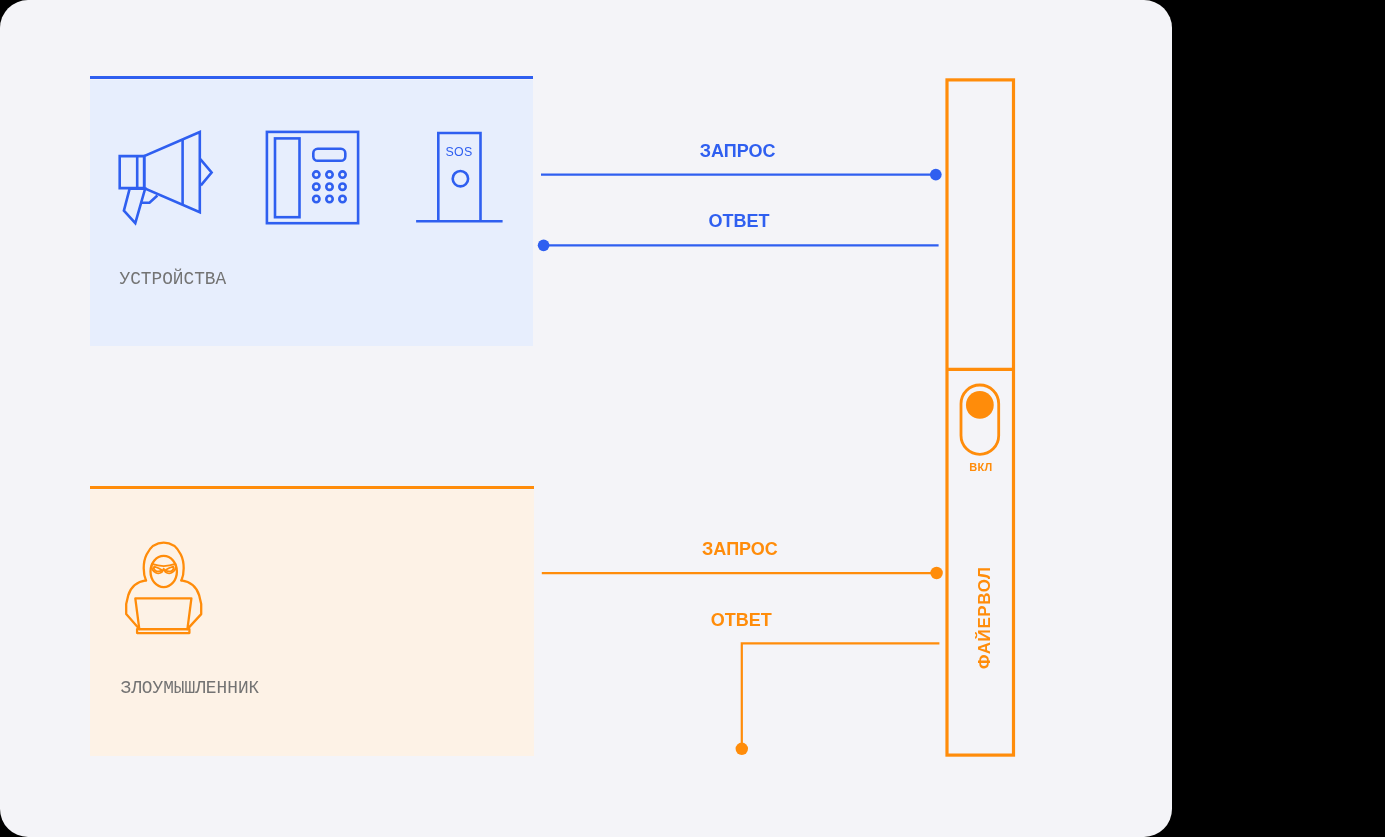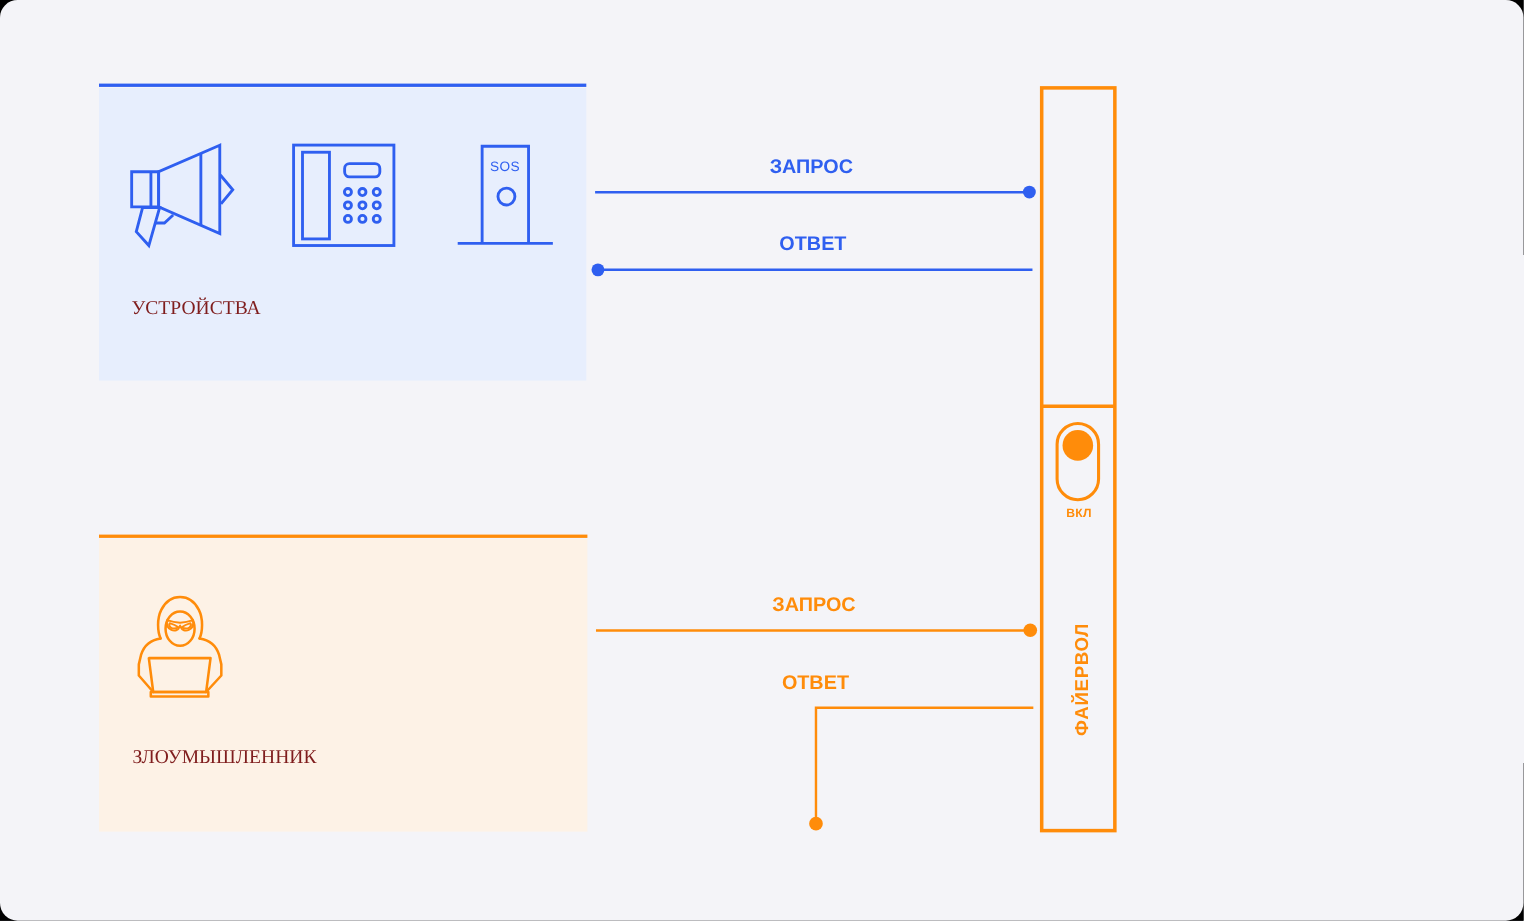--- a/index.html
+++ b/index.html
@@ -1,26 +1,26 @@
 <!DOCTYPE html>
 <html><head>
 <meta charset="utf-8">
 <style>
   html,body{margin:0;padding:0;background:#000;}
   body{width:1385px;height:837px;overflow:hidden;
        font-family:"Liberation Sans",sans-serif;
        -webkit-font-smoothing:antialiased;}
-  #page{position:absolute;left:0;top:0;width:1385px;height:837px;
-        background:#f4f4f8;border-radius:16px;overflow:hidden;}
+  #page{position:absolute;left:0;top:0;width:1172px;height:837px;
+        background:#f4f4f8;border-radius:28px;overflow:hidden;}
   .abs{position:absolute;}
   .panel{position:absolute;}
   .panel-bar{position:absolute;left:0;top:0;height:3.4px;width:100%;}
   .panel-body{position:absolute;left:0;top:4.2px;width:100%;bottom:0;}
-  .panel-label{position:absolute;font-family:Liberation Serif, serif;font-size:17.8px;
-               letter-spacing:0;color:#7f1d1d;white-space:nowrap;}
+  .panel-label{position:absolute;font-family:Liberation Mono, monospace;font-size:17.8px;
+               letter-spacing:0;color:#737373;white-space:nowrap;}
   .flow-label{position:absolute;font-weight:700;font-size:18px;letter-spacing:0;white-space:nowrap;}
   svg{display:block;overflow:visible;}
 </style>
 </head>
 <body>
 
 <div id="page">
 
   <div class="panel" style="left:90px;top:76px;width:443px;height:269.7px;">
     <div class="panel-bar" style="background:#2f5ff0;"></div>

